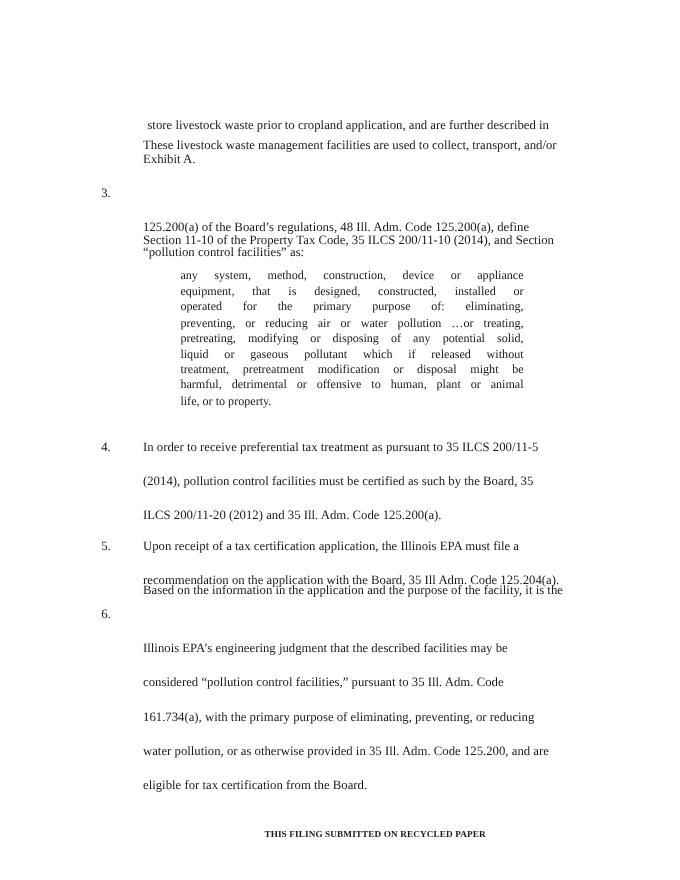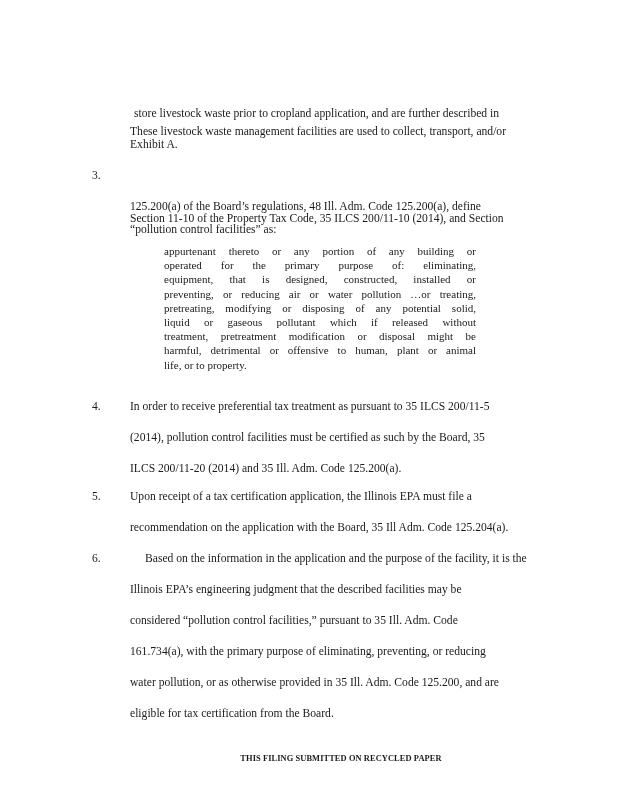--- a/index.html
+++ b/index.html
@@ -22,42 +22,42 @@
   <div class="line" style="left:130px; top:89px;margin-top:36px;">These livestock waste management facilities are used to collect, transport, and/or</div>
   <div class="line" style="left:134px; top:107px;">store livestock waste prior to cropland application, and are further described in</div>
   <div class="line" style="left:130px; top:138px;">Exhibit A.</div>
 
   <div class="num" style="top:169px;">3.</div>
   <div class="line" style="left:130px; top:177px;margin-top:35px;">Section 11-10 of the Property Tax Code, 35 ILCS 200/11-10 (2014), and Section</div>
   <div class="line" style="left:130px; top:200px;">125.200(a) of the Board’s regulations, 48 Ill. Adm. Code 125.200(a), define</div>
   <div class="line" style="left:130px; top:223px;">“pollution control facilities” as:</div>
 
   <div class="quote">
-    <span>appurtenant thereto or any portion of any building or</span>
+    <span>any system, method, construction, device or appliance</span>
+    <span>equipment, that is designed, constructed, installed or</span>
     <span>operated for the primary purpose of:  eliminating,</span>
-    <span>equipment, that is designed, constructed, installed or</span>
     <span>preventing, or reducing air or water pollution …or treating,</span>
     <span>pretreating, modifying or disposing of any potential solid,</span>
     <span>liquid or gaseous pollutant which if released without</span>
     <span>treatment, pretreatment modification or disposal might be</span>
     <span>harmful, detrimental or offensive to human, plant or animal</span>
     <span class="last">life, or to property.</span>
   </div>
 
   <div class="num" style="top:400px;">4.</div>
   <div class="line" style="left:130px; top:400px;">In order to receive preferential tax treatment as pursuant to 35 ILCS 200/11-5</div>
   <div class="line" style="left:130px; top:431px;">(2014), pollution control facilities must be certified as such by the Board, 35</div>
-  <div class="line" style="left:130px; top:462px;">ILCS 200/11-20 (2014) and 35 Ill. Adm. Code 125.200(a).</div>
+  <div class="line" style="left:130px; top:462px;">ILCS 200/11-20 (2012) and 35 Ill. Adm. Code 125.200(a).</div>
 
   <div class="num" style="top:490px;">5.</div>
   <div class="line" style="left:130px; top:490px;text-align:center;">Upon receipt of a tax certification application, the Illinois EPA must file a</div>
   <div class="line" style="left:130px; top:521px;">recommendation on the application with the Board, 35 Ill Adm. Code 125.204(a).</div>
 
   <div class="num" style="top:552px;">6.</div>
-  <div class="line" style="left:130px; top:552px;margin-left:15px;">Based on the information in the application and the purpose of the facility, it is the</div>
+  <div class="line" style="left:130px; top:530px;">Based on the information in the application and the purpose of the facility, it is the</div>
   <div class="line" style="left:130px; top:583px;">Illinois EPA’s engineering judgment that the described facilities may be</div>
   <div class="line" style="left:130px; top:614px;">considered “pollution control facilities,” pursuant to 35 Ill. Adm. Code</div>
   <div class="line" style="left:130px; top:645px;">161.734(a), with the primary purpose of eliminating, preventing, or reducing</div>
   <div class="line" style="left:130px; top:676px;">water pollution, or as otherwise provided in 35 Ill. Adm. Code 125.200, and are</div>
   <div class="line" style="left:130px; top:707px;">eligible for tax certification from the Board.</div>
 
   <div class="footer">THIS FILING SUBMITTED ON RECYCLED PAPER</div>
 </div>
 
 </body></html>

